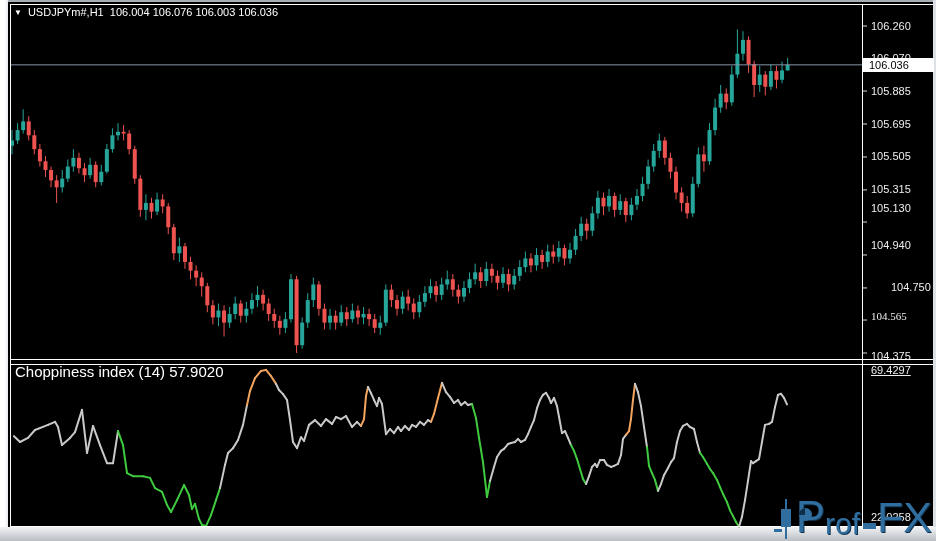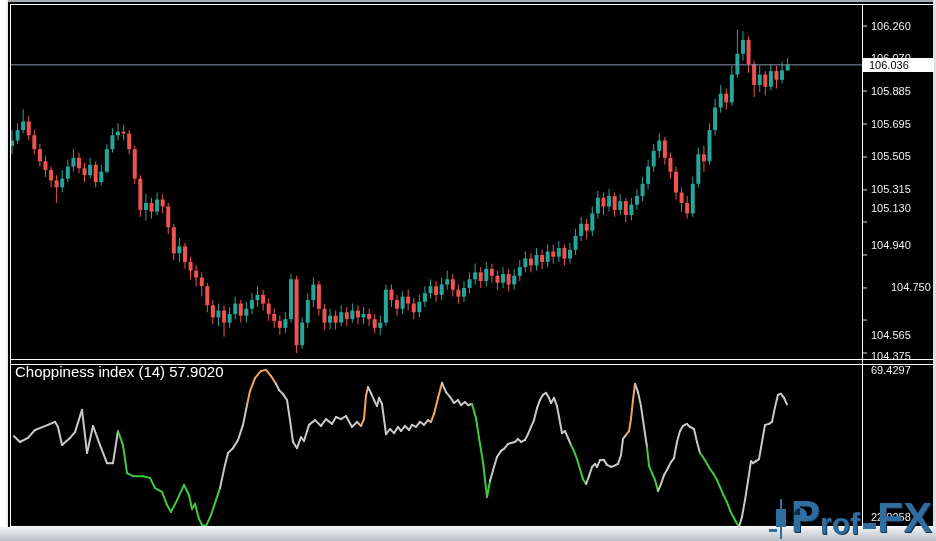--- a/index.html
+++ b/index.html
@@ -13,26 +13,26 @@
   .edge-bottom{position:absolute;left:0;top:527px;width:936px;height:14px;
                background:linear-gradient(#f2f3f5,#b9bec5);}
   .win{position:absolute;left:7px;top:2px;width:927px;height:525px;background:#000;}
   
   .chart-title{position:absolute;left:14px;top:6px;color:#ffffff;font-size:11px;white-space:pre;}
   .chart-title .arr{font-size:8px;margin-right:6px;position:relative;top:-1px;}
   .tick-label{position:absolute;left:871px;color:#eeeeee;font-size:11px;height:13px;line-height:13px;}
   .price-tag{position:absolute;left:863px;width:71px;height:14px;background:#ffffff;color:#000;
              font-size:11px;line-height:14px;padding-left:6px;box-sizing:border-box;}
   .sub-label{position:absolute;left:15px;top:363px;color:#ffffff;font-size:15px;}
-  .sub-max{position:absolute;left:871px;top:364px;color:#eeeeee;font-size:11px;}
+  .sub-max{position:absolute;left:871px;top:364px;color:#eeeeee;font-size:11px;text-decoration:underline;}
   .sub-min{position:absolute;left:871px;top:511px;color:#eeeeee;font-size:11px;}
   svg{position:absolute;left:0;top:0;}
   
   .logo{position:absolute;right:4px;top:489px;height:50px;display:flex;align-items:flex-end;
-        color:#2f6e9f;font-weight:bold;line-height:1;user-select:none;
+        color:#2f6e9f;font-weight:normal;line-height:1;user-select:none;
         text-shadow:1px 1px 0 #12344f;justify-content:flex-end;}
   .logo .candle-icon{position:relative;width:16px;height:40px;margin-right:2px;}
   .logo .candle-icon .wick{position:absolute;left:7px;top:0;width:2px;height:40px;background:#2f6e9f;}
   .logo .candle-icon .body{position:absolute;left:3px;top:10px;width:10px;height:18px;background:#2f6e9f;}
   .logo .candle-icon .tick2{position:absolute;left:-4px;top:30px;width:8px;height:3px;background:#2f6e9f;}
   .logo .p{font-size:44px;}
   .logo .rof{font-size:30px;letter-spacing:0px;}
   .logo .pie{display:inline-block;width:13px;height:13px;border-radius:50%;
              background:conic-gradient(#2f6e9f 0 265deg,#0e2f49 265deg 360deg);
              position:relative;left:-26px;top:-18px;margin-right:-13px;}
@@ -544,32 +544,33 @@
       <line x1="781" y1="393.80765678" x2="784" y2="397.90853678" stroke="#c9c9c9" stroke-width="2" stroke-linecap="round"></line>
       <line x1="784" y1="397.90853678" x2="787" y2="404.40159678" stroke="#c9c9c9" stroke-width="2" stroke-linecap="round"></line>
       <line x1="10" y1="4.5" x2="933" y2="4.5" stroke="#ffffff" stroke-width="1"></line>
       <line x1="10.5" y1="4" x2="10.5" y2="527" stroke="#ffffff" stroke-width="1"></line>
       <line x1="862.5" y1="4" x2="862.5" y2="527" stroke="#ffffff" stroke-width="1"></line>
       <line x1="10" y1="359.5" x2="933" y2="359.5" stroke="#ffffff" stroke-width="1"></line>
       <line x1="10" y1="364.5" x2="933" y2="364.5" stroke="#ffffff" stroke-width="1"></line>
       <line x1="10" y1="526.5" x2="933" y2="526.5" stroke="#ffffff" stroke-width="1"></line>
     </svg>
 
+  <div class="chart-title"><span class="arr">▼</span><span>USDJPYm#,H1</span><span>  </span><span>106.004</span><span> </span><span>106.076</span><span> </span><span>106.003</span><span> </span><span>106.036</span></div>
 
   <div id="main-ticks">
       <div class="tick-label" style="top: 19.5px;">106.260</div>
       <div class="tick-label" style="top: 52.4593px;">106.070</div>
       <div class="tick-label" style="top: 84.5512px;">105.885</div>
       <div class="tick-label" style="top: 117.511px;">105.695</div>
       <div class="tick-label" style="top: 150.47px;">105.505</div>
       <div class="tick-label" style="top: 183.429px;">105.315</div>
       <div class="tick-label" style="top: 202px;">105.130</div>
       <div class="tick-label" style="top: 239px;">104.940</div>
       <div class="tick-label" style="top: 281.44px; margin-left: 20px;">104.750</div>
-      <div class="tick-label" style="top: 329px;">104.565</div>
+      <div class="tick-label" style="top: 310px; font-family: Liberation Serif, serif;">104.565</div>
       <div class="tick-label" style="top: 350px;">104.375</div>
     </div>
 
   <div class="price-tag" style="top:58px;">106.036</div>
 
   <div class="sub-label"><span>Choppiness index (14)</span><span> </span><span>57.9020</span></div>
   <div class="sub-max">69.4297</div>
   <div class="sub-min">22.0258</div>
 
   <div class="logo">

